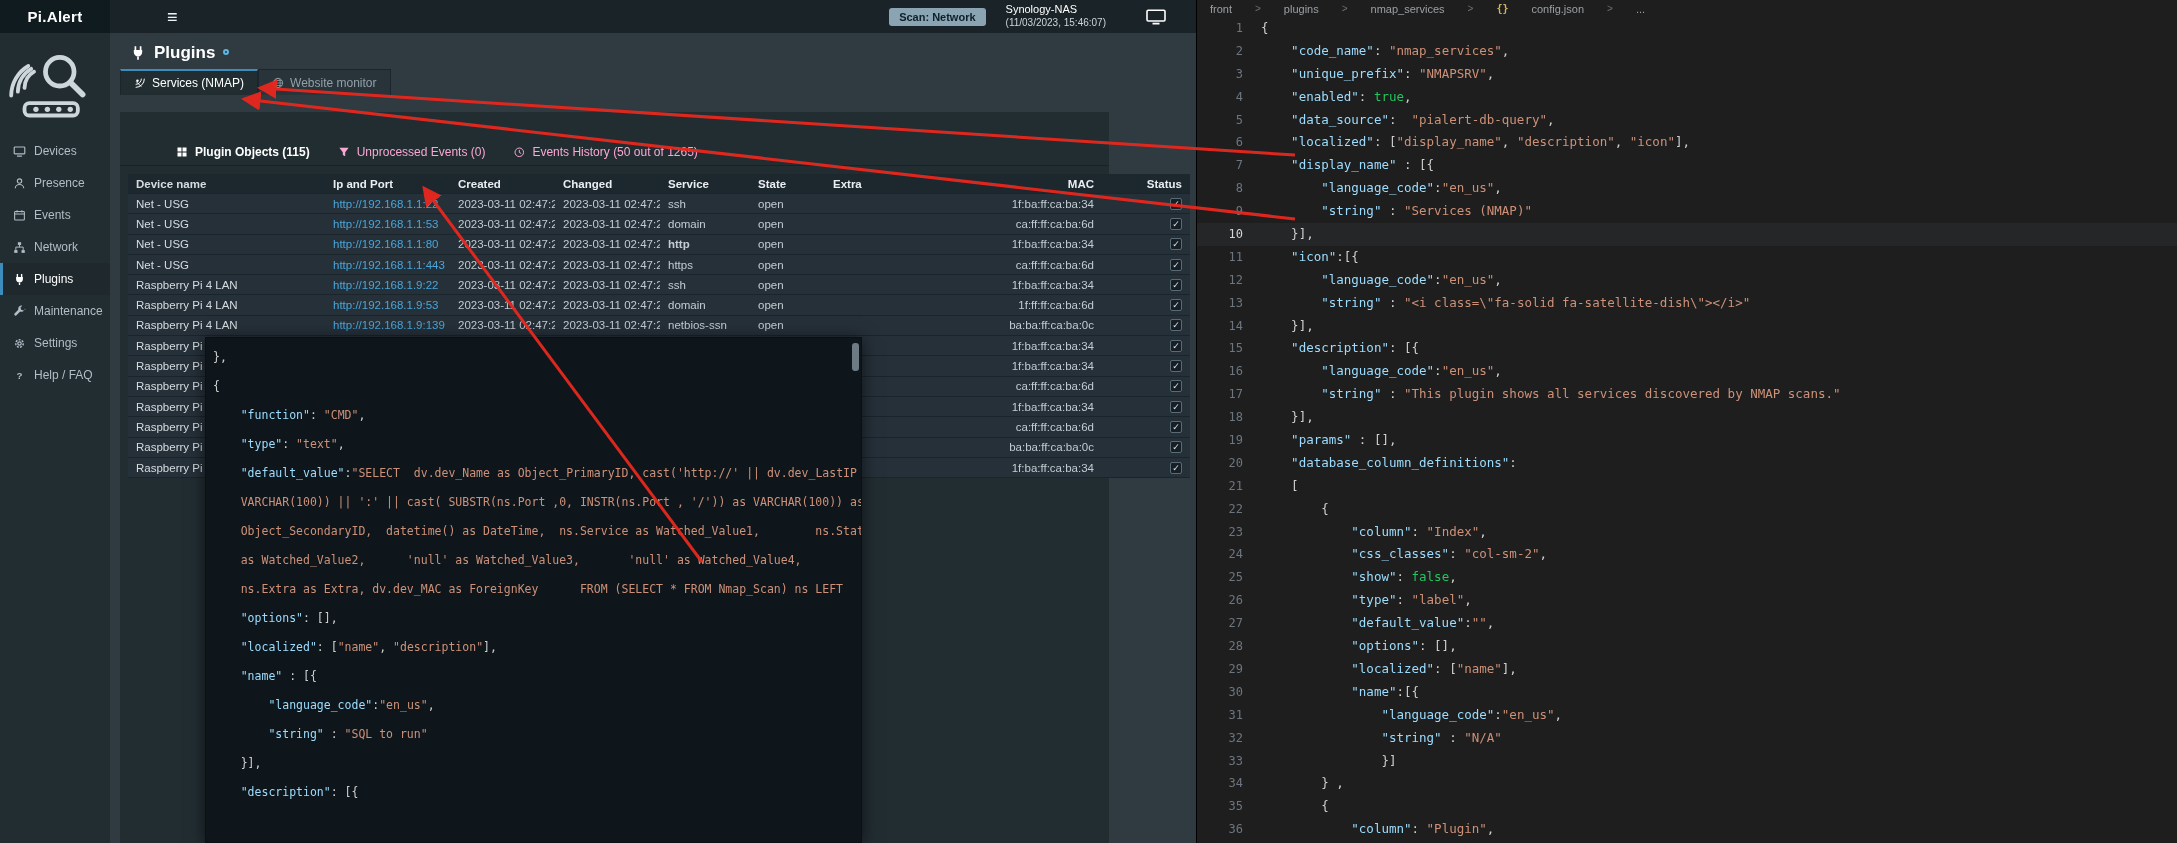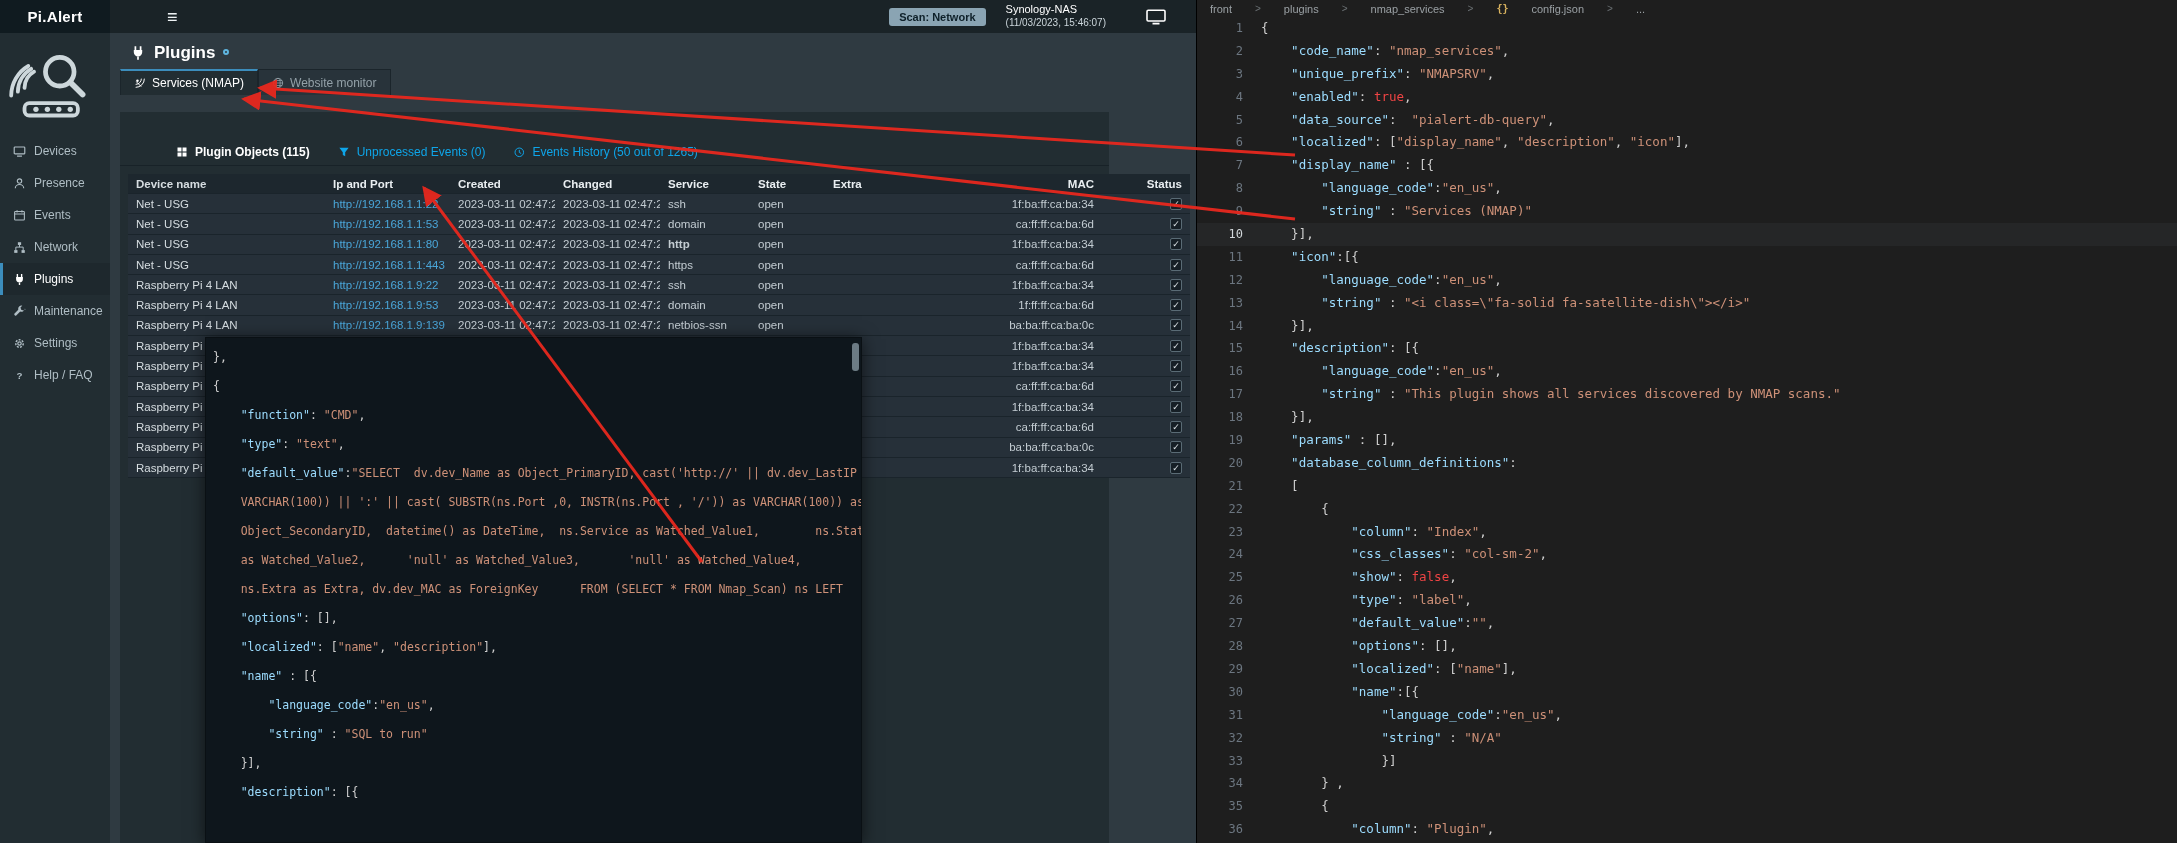--- a/index.html
+++ b/index.html
@@ -43,21 +43,21 @@
   .page-title{font-size:17px;font-weight:bold}
   .info-dot{width:6px;height:6px;border:2px solid #5fb6e0;border-radius:50%;align-self:flex-start;
             margin-top:7px;cursor:pointer}
   .tabs{display:flex;margin:6px 0 0 10px;height:26px}
   .tab{display:flex;align-items:center;gap:6px;font-size:12px;color:#93a1a8;padding:0 13px;
        background:#28333a;border:1px solid #1b252b;border-bottom:none;cursor:pointer}
   .tab.active{background:#222d32;color:#fff;border-top:2px solid #3c8dbc}
   .tab-ico{width:12px;height:12px}
   .panel{position:absolute;left:10px;top:79px;width:989px;height:747px;background:#222d32}
   .subtabs{display:flex;gap:28px;padding:26px 0 0 56px;height:54px;border-bottom:1px solid #182228}
-  .subtab{display:flex;align-items:center;gap:7px;font-size:12px;color:#0ea5e9;cursor:pointer}
+  .subtab{display:flex;align-items:center;gap:7px;font-size:12px;color:#f9a8d4;cursor:pointer}
   .subtab.active{color:#fff;font-weight:bold}
   .subtab .ico{width:12px;height:12px}
 
   .tbl{position:absolute;left:8px;top:62px;width:1062px}
   .trow{display:flex;align-items:center;height:20.3px;border-bottom:1px solid #1a242b;
         font-size:11.5px;color:#c3ccd2;background:#263039}
   .trow.thead{background:#1d272e;color:#e9eef1;font-weight:bold;height:20px}
   .tc{padding-left:8px;white-space:nowrap;overflow:hidden;height:100%;display:flex;align-items:center;flex:none}
   .tc0{color:#d6dde1}
   .tc7{justify-content:flex-end;padding-right:6px}
@@ -83,21 +83,21 @@
   .json-ico{color:#d9b35f;font-family:"DejaVu Sans Mono",monospace;font-size:10px;font-weight:bold}
   .ed-lines{position:absolute;left:0;top:17px;width:100%}
   .ed-line{display:flex;height:22.9px;line-height:22.9px;font-family:"DejaVu Sans Mono",monospace;
            font-size:12.5px;white-space:pre}
   .ed-num{width:46px;flex:none;text-align:right;color:#6c7680;font-size:12px}
   .ed-code{padding-left:18px}
   .ed-line.active{background:rgba(130,140,150,.08)}
   .ed-line.active .ed-num{color:#d2d7da}
 
   
-  .k{color:#9cdcfe}.s{color:#ce9178}.w{color:#ef4444}.p{color:#d0d0d0}
+  .k{color:#9cdcfe}.s{color:#ce9178}.w{color:#22c55e}.p{color:#d0d0d0}
 
   
   .arrows{position:absolute;left:0;top:0;z-index:60;pointer-events:none}
   .arrows line{stroke:#e8281e;stroke-width:3;opacity:.95}
 </style>
 </head>
 <body>
 
 <div class="stage">
 

